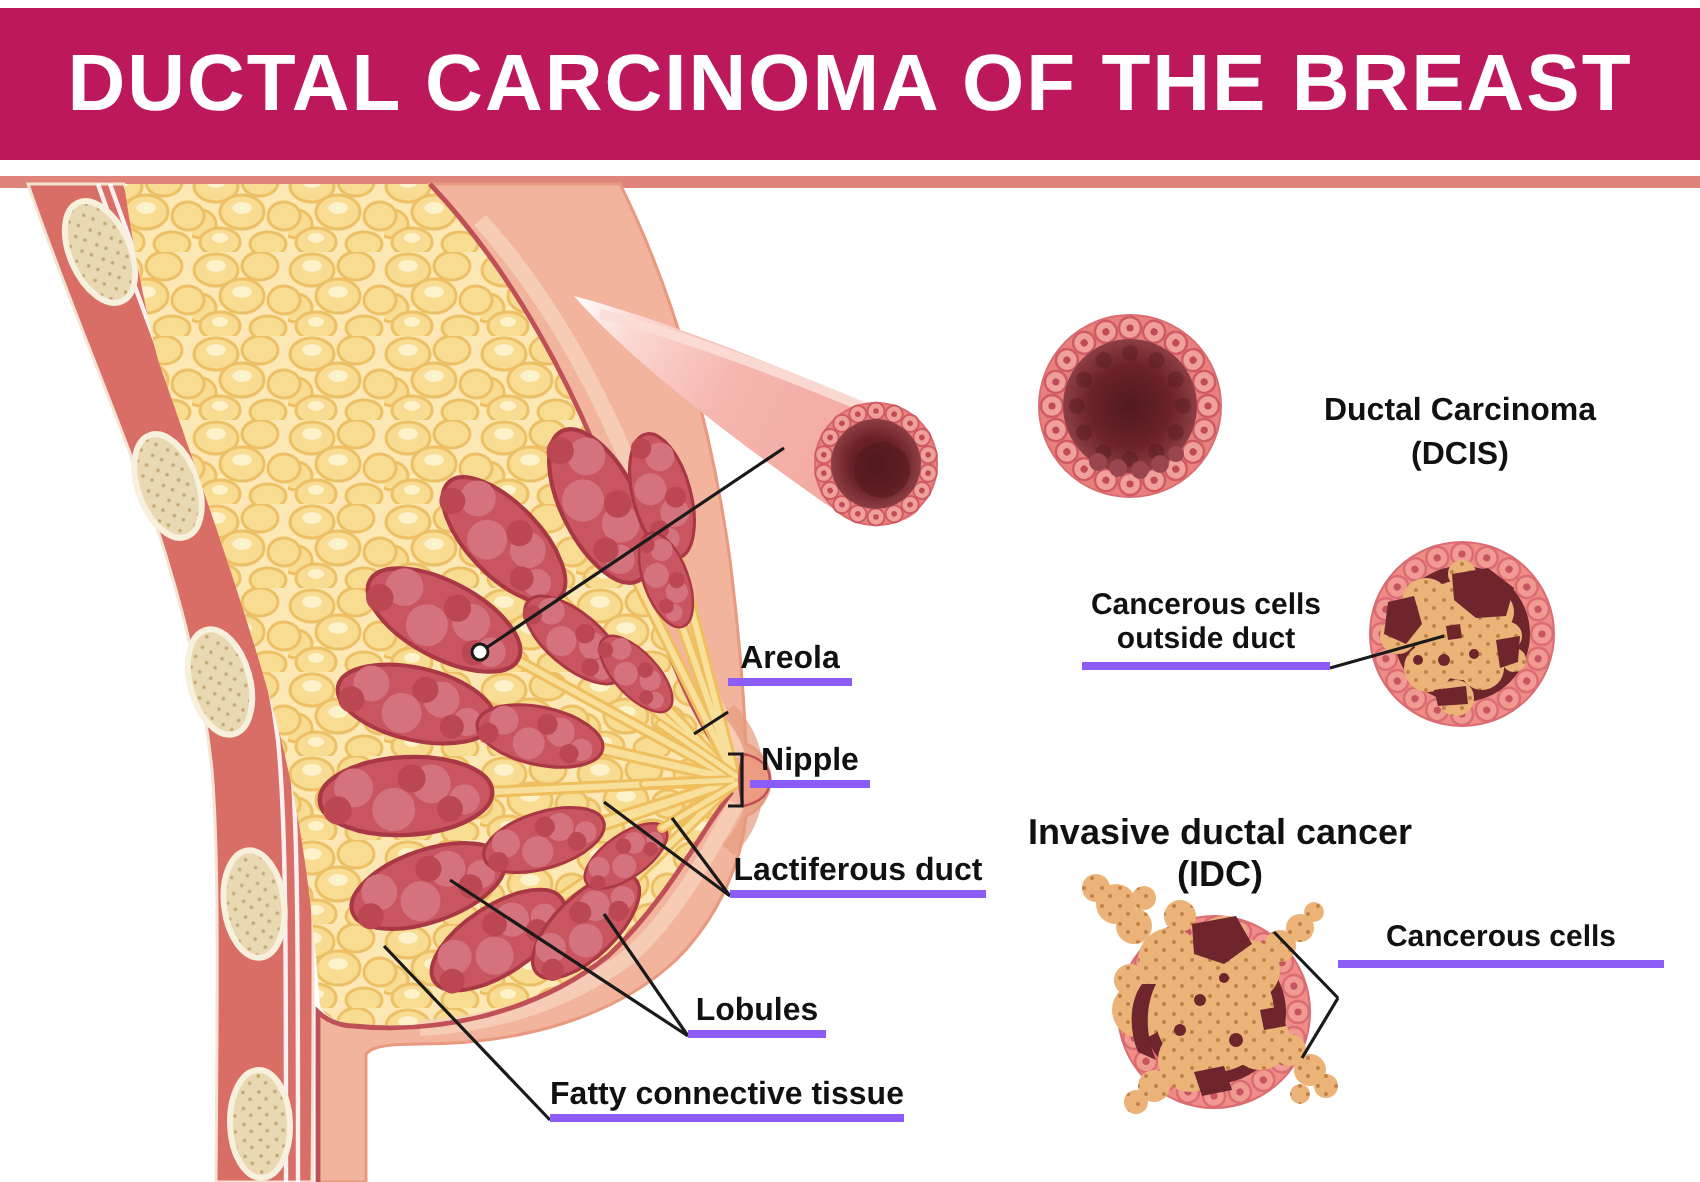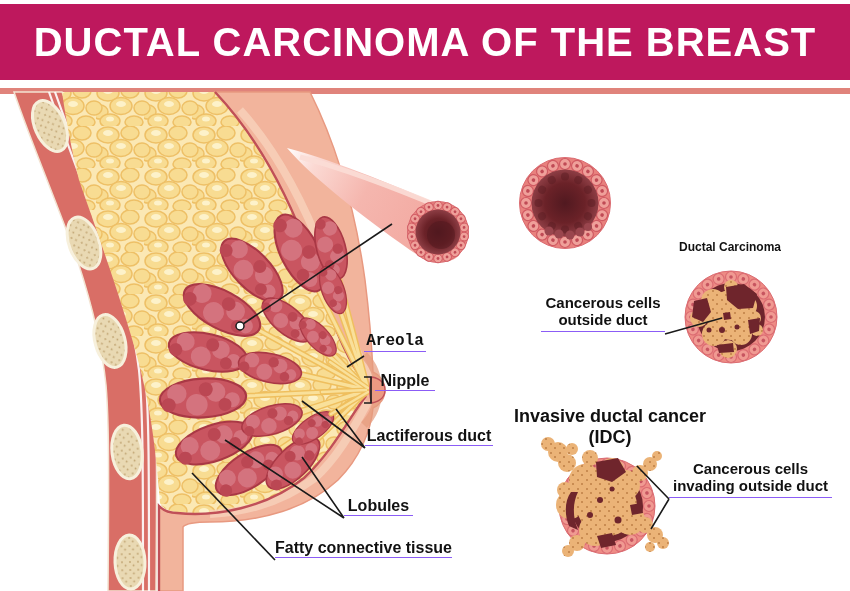--- a/index.html
+++ b/index.html
@@ -5,21 +5,21 @@
   html,body{margin:0;padding:0;background:#fff;}
   .stage{position:relative;width:850px;height:591px;background:#ffffff;overflow:hidden;
          font-family:"Liberation Sans",sans-serif;}
   .banner{position:absolute;left:0;top:4px;width:850px;height:76px;background:#be185d;
           display:flex;align-items:center;justify-content:center;}
   .banner-title{color:#ffffff;font-weight:bold;font-size:40px;letter-spacing:1px;white-space:nowrap;}
   .banner-strip{position:absolute;left:0;top:88px;width:850px;height:6px;background:#E0837B;}
   svg.art{position:absolute;left:0;top:0;}
   .lbl{position:absolute;font-weight:bold;color:#111111;font-size:16px;line-height:19px;
        white-space:nowrap;text-align:center;}
-  .ul{border-bottom:1px solid #8b5cf6;}
+  .ul{border-bottom:4px solid #8b5cf6;}
   .sect{font-size:19px;line-height:22px;}
   .call{font-size:15px;line-height:17px;padding-bottom:3px;}
 </style>
 </head>
 <body>
 
 <div class="stage">
 
   <div class="banner">
     <span class="banner-title">DUCTAL CARCINOMA OF THE BREAST</span>
@@ -360,53 +360,53 @@
       <path d="M364,377 L371,377 L371,403 L364,403"></path>
       <path d="M365,448 L302,401 M365,448 L336,409"></path>
       <path d="M344,518 L225,440 M344,518 L302,457"></path>
       <path d="M275,560 L192,473"></path>
       <path d="M665,334 L722,318"></path>
       <path d="M669,499 L637,466 M669,499 L651,529"></path>
     </g>
     <circle cx="240" cy="326" r="4" fill="#FFFFFF" stroke="#1A1A1A" stroke-width="1.5"></circle>
   </svg>
 
-  <div class="lbl ul" style="left:364px;top:332px;width:62px;font-family:Liberation Mono, monospace;">
+  <div class="lbl ul" style="left:364px;top:320px;width:62px;">
     <span>Areola</span>
   </div>
 
   <div class="lbl ul" style="left:375px;top:371px;width:60px;">
     <span>Nipple</span>
   </div>
 
   <div class="lbl ul" style="left:365px;top:426px;width:128px;">
     <span>Lactiferous duct</span>
   </div>
 
   <div class="lbl ul" style="left:344px;top:496px;width:69px;">
     <span>Lobules</span>
   </div>
 
   <div class="lbl ul" style="left:275px;top:538px;width:177px;">
     <span>Fatty connective tissue</span>
   </div>
 
 
-  <div class="lbl" style="left:645px;top:195px;width:170px;font-size:12px;line-height:22px;margin-top:41px;">
+  <div class="lbl" style="left:645px;top:195px;width:170px;font-size:16px;line-height:22px;">
     <div>Ductal Carcinoma</div>
+    <div>(DCIS)</div>
   </div>
 
   <div class="lbl call ul" style="left:541px;top:294px;width:124px;">
     <div>Cancerous cells</div>
     <div>outside duct</div>
   </div>
 
   <div class="lbl" style="left:510px;top:406px;width:200px;font-size:18px;line-height:21px;">
     <div>Invasive ductal cancer</div>
     <div>(IDC)</div>
   </div>
 
   <div class="lbl call ul" style="left:669px;top:460px;width:163px;">
     <div>Cancerous cells</div>
-    <div>invading outside duct</div>
   </div>
 
 </div>
 
 </body></html>

